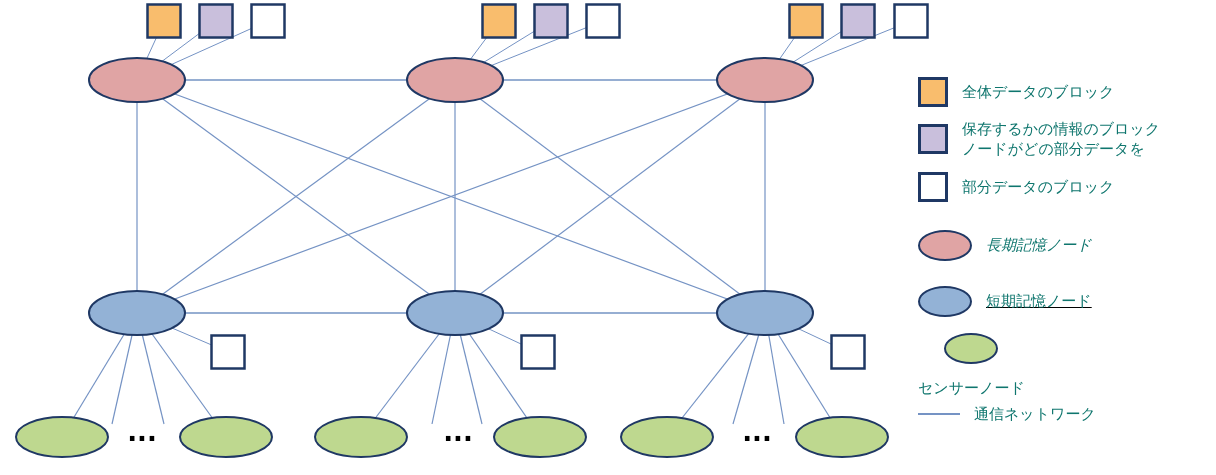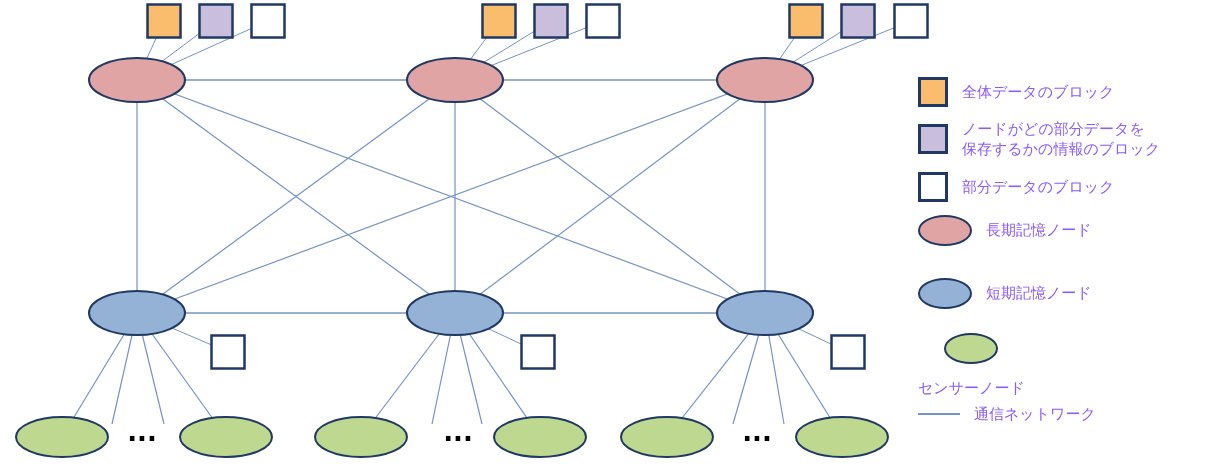--- a/index.html
+++ b/index.html
@@ -11,21 +11,21 @@
     overflow:hidden;
   }
   .canvas svg{position:absolute;left:0;top:0;}
   #legend .legend-row{
     position:absolute;left:918px;
     display:flex;align-items:center;gap:14px;
   }
   .sw-square{width:30px;height:30px;box-sizing:border-box;border-style:solid;border-width:3px;flex:0 0 auto;}
   .sw-ellipse{width:54px;height:31px;box-sizing:border-box;border-style:solid;border-width:2px;border-radius:50%;flex:0 0 auto;}
   .sw-line{width:42px;height:2px;flex:0 0 auto;}
-  .legend-label{font-size:15px;color:#8b5cf6;line-height:1.35;white-space:nowrap;}
+  .legend-label{font-size:15px;color:#0f766e;line-height:1.35;white-space:nowrap;}
 </style>
 </head>
 <body>
 
 <div class="canvas">
   <svg id="diagram-svg" width="1216" height="475" viewBox="0 0 1216 475">
       <line x1="137" y1="80" x2="455" y2="80" stroke="#7593c4" stroke-width="1.2"></line>
       <line x1="455" y1="80" x2="765" y2="80" stroke="#7593c4" stroke-width="1.2"></line>
       <line x1="137" y1="80" x2="765" y2="80" stroke="#7593c4" stroke-width="1.2"></line>
       <line x1="137" y1="313" x2="455" y2="313" stroke="#7593c4" stroke-width="1.2"></line>
@@ -95,37 +95,37 @@
   <div id="legend">
       <div class="legend-row" style="top: 77px;">
         <div class="sw-square" style="background: rgb(249, 189, 109); border-color: rgb(31, 56, 100);"></div>
         <div class="legend-label">
           <div>全体データのブロック</div>
         </div>
       </div>
       <div class="legend-row" style="top: 119px;">
         <div class="sw-square" style="background: rgb(201, 191, 220); border-color: rgb(31, 56, 100);"></div>
         <div class="legend-label">
+          <div>保存するかの情報のブロック</div>
           <div>ノードがどの部分データを</div>
-          <div>保存するかの情報のブロック</div>
         </div>
       </div>
       <div class="legend-row" style="top: 172px; align-items: center;">
         <div class="sw-square" style="background: rgb(255, 255, 255); border-color: rgb(31, 56, 100);"></div>
         <div class="legend-label">
           <div>部分データのブロック</div>
         </div>
       </div>
-      <div class="legend-row" style="top: 215px;">
+      <div class="legend-row" style="top: 230px; font-style: italic;">
         <div class="sw-ellipse" style="background: rgb(224, 164, 164); border-color: rgb(31, 56, 100);"></div>
         <div class="legend-label">
           <div>長期記憶ノード</div>
         </div>
       </div>
-      <div class="legend-row" style="top: 278px;">
+      <div class="legend-row" style="top: 286px; text-decoration: underline;">
         <div class="sw-ellipse" style="background: rgb(147, 178, 214); border-color: rgb(31, 56, 100);"></div>
         <div class="legend-label">
           <div>短期記憶ノード</div>
         </div>
       </div>
       <div class="legend-row" style="top: 333px; flex-direction: column;">
         <div class="sw-ellipse" style="background: rgb(190, 216, 143); border-color: rgb(31, 56, 100);"></div>
         <div class="legend-label">
           <div>センサーノード</div>
         </div>

